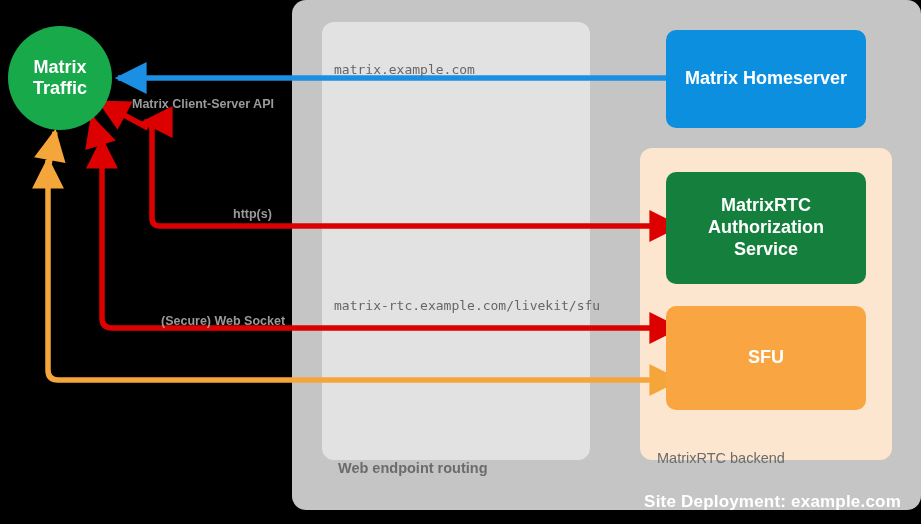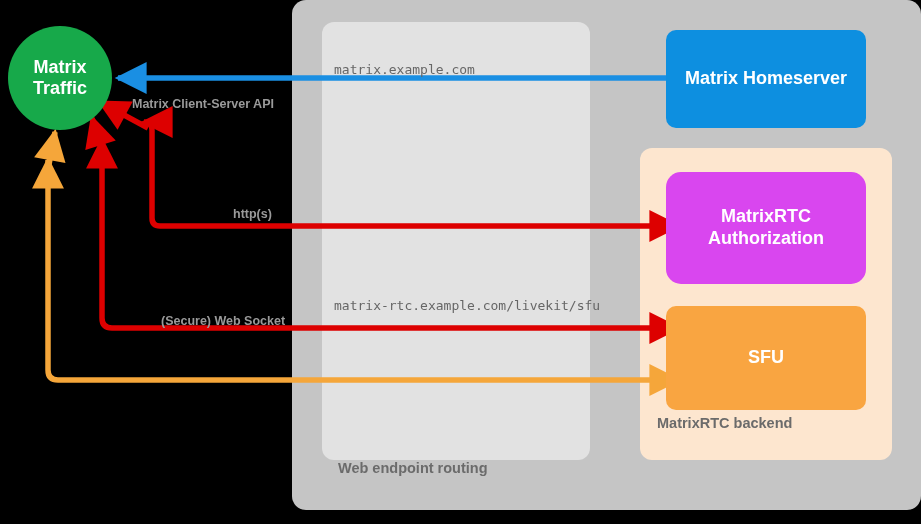--- a/index.html
+++ b/index.html
@@ -58,24 +58,24 @@
     left: 640px;
     top: 148px;
     width: 252px;
     height: 312px;
     background: #fde6cf;
     border-radius: 12px;
   }
   .backend-label {
     position: absolute;
     left: 657px;
-    top: 415px;
+    top: 450px;
     color: #6b6b6b;
     font-size: 14.5px;
-    font-weight: bold;
+    font-weight: normal;
     white-space: nowrap;
   }
   
   .client-circle {
     position: absolute;
     left: 8px;
     top: 26px;
     width: 104px;
     height: 104px;
     border-radius: 50%;
@@ -109,23 +109,22 @@
     width: 200px;
     height: 98px;
     background: #0d8fe0;
     font-size: 18px;
   }
   .auth-service {
     left: 666px;
     top: 172px;
     width: 200px;
     height: 112px;
-    background: #d946ef;
-    font-size: 18px;
-    border-radius: 15px;
+    background: #15803d;
+    font-size: 18px;
   }
   .sfu {
     left: 666px;
     top: 306px;
     width: 200px;
     height: 104px;
     background: #f9a541;
     font-size: 18px;
   }
   
@@ -216,30 +215,32 @@
   </div>
 
   <div class="node-box homeserver">
     <span>Matrix Homeserver</span>
   </div>
 
   <div class="node-box auth-service">
     <div>
       <div>MatrixRTC</div>
       <div>Authorization</div>
+      <div>Service</div>
     </div>
   </div>
 
   <div class="node-box sfu">
     <span>SFU</span>
   </div>
 
   <div class="edge-label lbl-cs-api">Matrix Client-Server API</div>
   <div class="edge-label lbl-https">http(s)</div>
   <div class="edge-label lbl-ws">(Secure) Web Socket</div>
 
   <div class="url-label url-matrix">matrix.example.com</div>
   <div class="url-label url-sfu">matrix-rtc.example.com/livekit/sfu</div>
 
   <div class="routing-label">Web endpoint routing</div>
   <div class="backend-label">MatrixRTC backend</div>
+  <div class="outer-label">Site Deployment: example.com</div>
 
 </div>
 
 </body></html>

